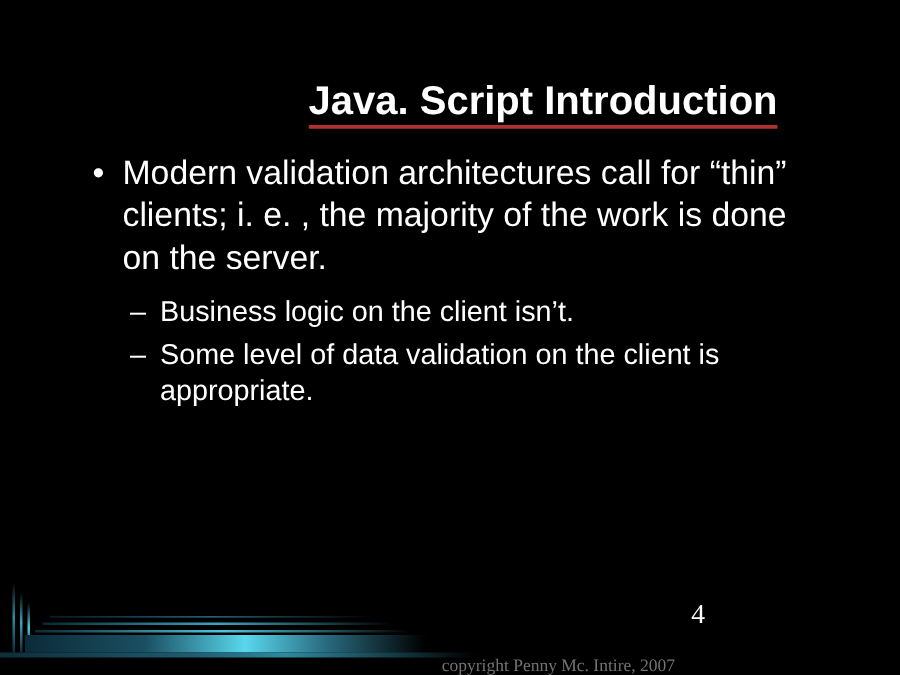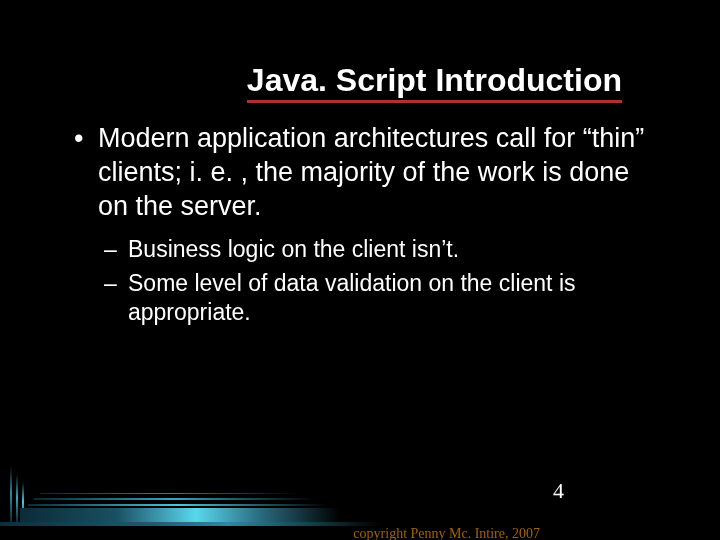--- a/index.html
+++ b/index.html
@@ -77,21 +77,21 @@
     font-size: 22px;
     font-family: "Times New Roman", Times, serif;
     color: #fff;
   }
   .copyright {
     position: absolute;
     right: 60px;
     bottom: -1px;
     font-size: 14px;
     font-family: "Times New Roman", Times, serif;
-    color: #a16207;
+    color: #737373;
     line-height: 1;
   }
   .deco {
     position: absolute;
     left: 0;
     bottom: 14px;
     width: 380px;
     height: 68px;
     pointer-events: none;
   }
@@ -147,21 +147,21 @@
 </head>
 <body>
 
 <div class="slide">
 
   <div class="title-wrap">
     <div class="title">Java. Script Introduction</div>
   </div>
 
   <div class="content">
-    <div class="bullet-l1">Modern application architectures call for “thin” clients; i. e. , the majority of the work is done on the server.</div>
+    <div class="bullet-l1">Modern validation architectures call for “thin” clients; i. e. , the majority of the work is done on the server.</div>
     <div class="bullet-l2">Business logic on the client isn’t.</div>
     <div class="bullet-l2">Some level of data validation on the client is appropriate.</div>
   </div>
 
   <div class="slide-number">4</div>
 
   <div class="copyright">copyright Penny Mc. Intire, 2007</div>
 
   <div class="deco">
     <div class="vert1"></div>

